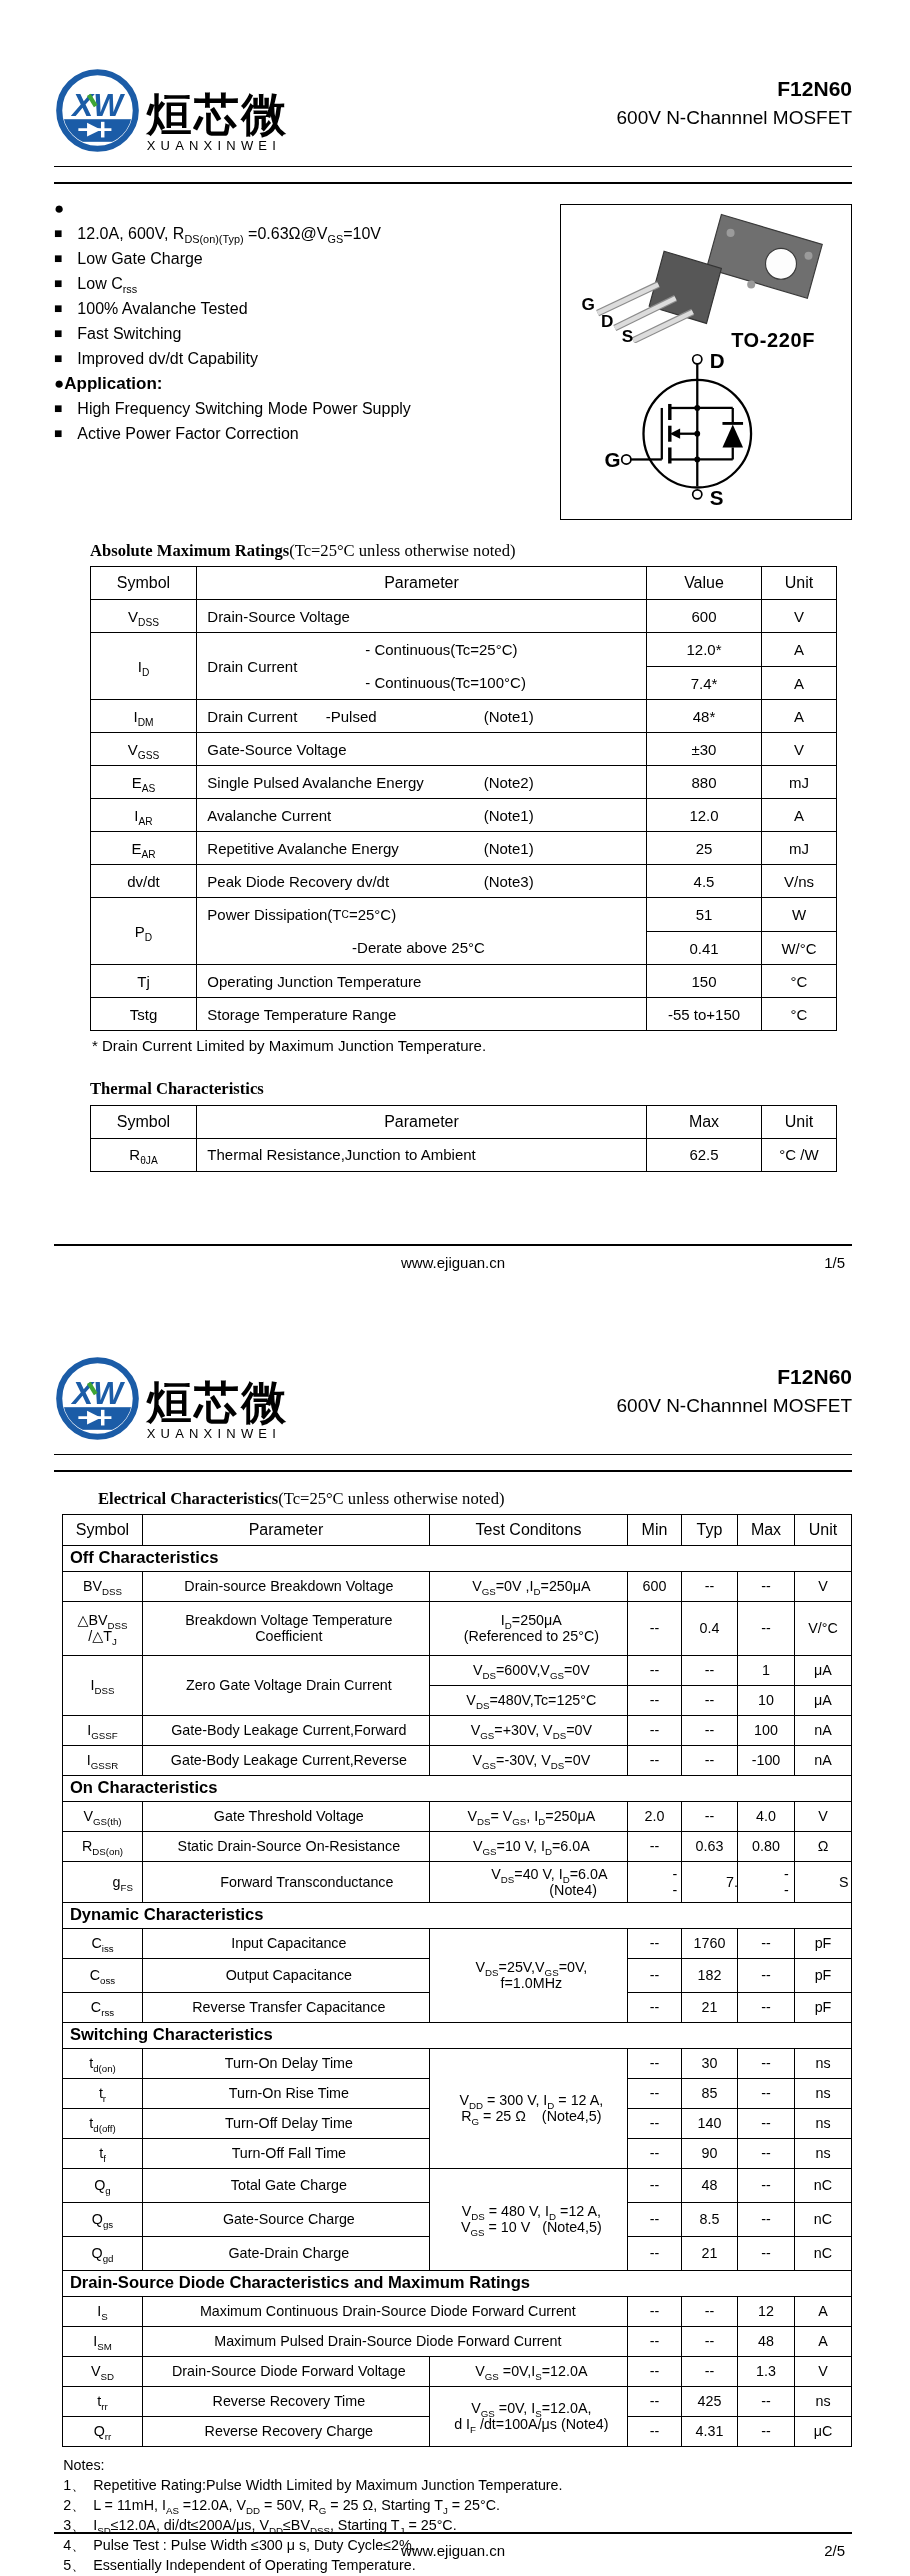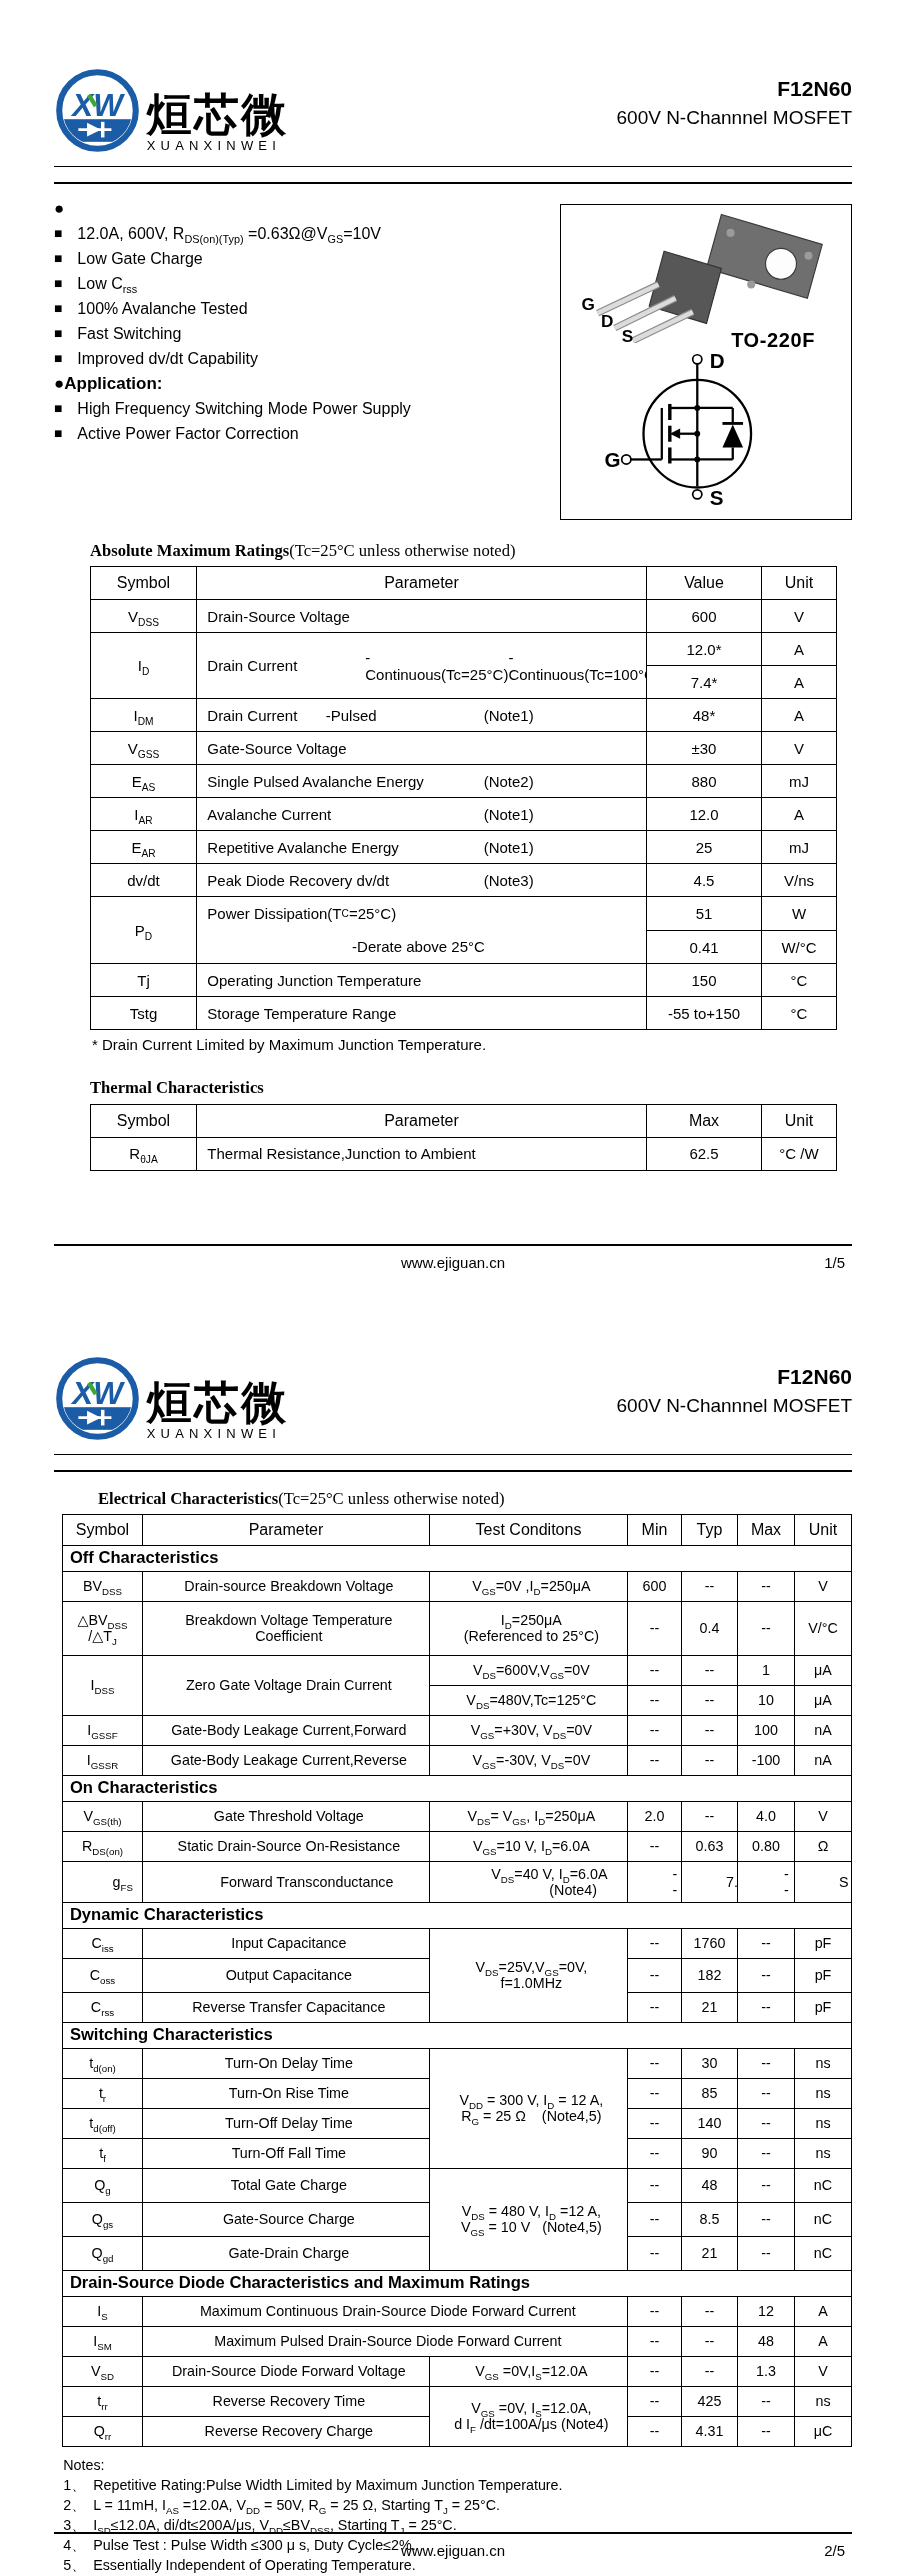--- a/index.html
+++ b/index.html
@@ -39,21 +39,21 @@
   .t1{width:746px;margin:2.3px 0 0 36px;}
   .t1 th{font-weight:normal;font-size:16px;height:30px;}
   .t1 td{font-size:15px;height:32px;text-align:center;padding:0 4.6px;}
   .t1 td.pc{text-align:left;padding:0 0 0 10.3px;}
   tr.head th{border-bottom:1.7px solid #000;}
   .pcell{position:relative;display:flex;align-items:center;min-height:30px;width:100%;}
   .pnote{position:absolute;left:63%;}
   .pmid{position:absolute;left:27%;}
   .split{display:flex;align-items:center;}
   .split-name{width:36%;flex:none;}
-  .split-lines{display:flex;flex-direction:row;}
+  .split-lines{display:flex;flex-direction:column;}
   .split-lines span{height:33px;display:flex;align-items:center;}
   .pd-lines{display:flex;flex-direction:column;}
   .pd-lines span{height:33px;display:flex;align-items:center;}
   .pd-lines .ind{padding-left:33%;}
   .footnote{font-size:15px;margin:5.7px 0 0 38px;}
   .th-gap{margin-top:25px;}
   
   .t2{width:790px;margin:3.4px 0 0 8px;}
   .t2 th{font-weight:normal;font-size:16px;height:27.5px;}
   .t2 td{font-size:14.3px;height:29px;text-align:center;padding:0 3.4px;}

